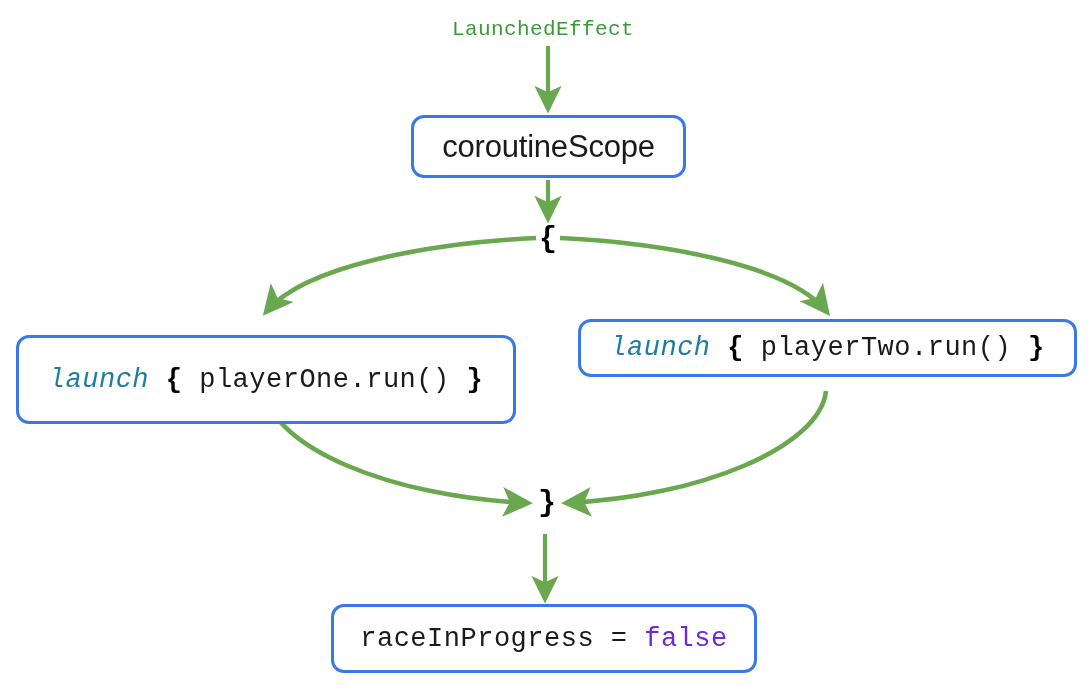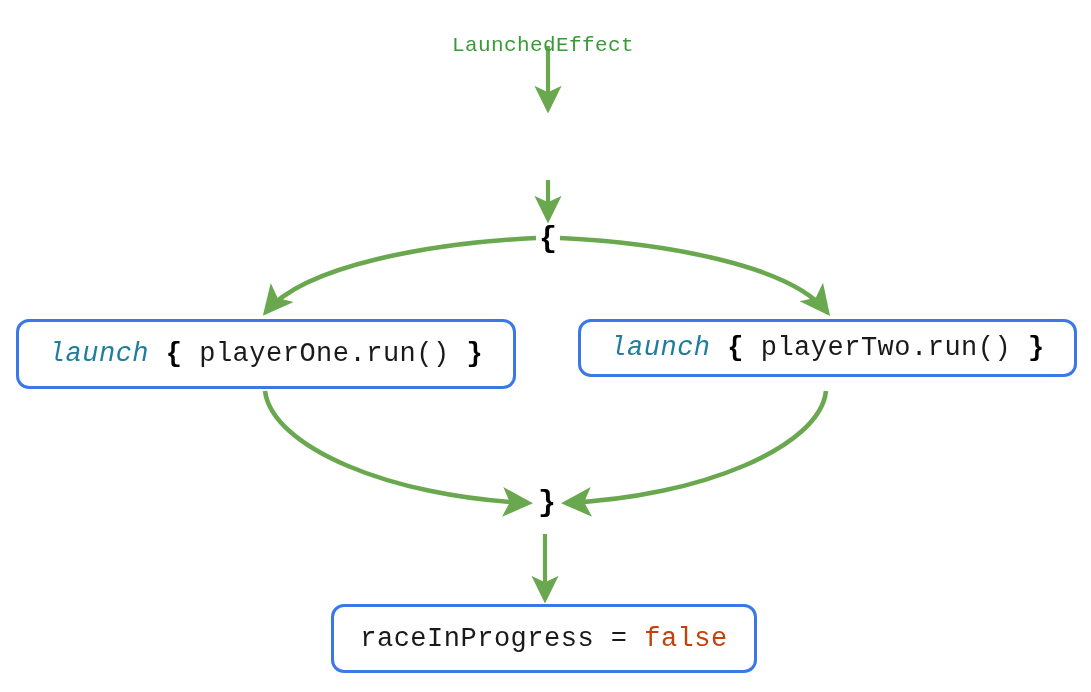--- a/index.html
+++ b/index.html
@@ -45,23 +45,23 @@
     height: 63px;
   }
   .node-scope .lbl {
     font-family: "Liberation Sans", sans-serif;
     font-size: 31px;
     color: #1a1a1a;
     letter-spacing: -0.2px;
   }
   .node-launch-left {
     left: 16px;
-    top: 319px;
+    top: 335px;
     width: 500px;
-    height: 70px;
+    height: 89px;
   }
   .node-launch-right {
     left: 578px;
     top: 319px;
     width: 499px;
     height: 58px;
   }
   .node-result {
     left: 331px;
     top: 604px;
@@ -78,28 +78,27 @@
   }
   .kw-fn {
     color: #1f7d9e;
     font-style: italic;
   }
   .brace {
     font-weight: bold;
     color: #000000;
   }
   .kw-lit {
-    color: #c2410c;
+    color: #6d28d9;
   }
 
   
   .edge-label {
     position: absolute;
     white-space: nowrap;
-    margin-top: 16px;
   }
   .label-effect {
     left: 452px;
     top: 18px;
     font-family: "Liberation Mono", "DejaVu Sans Mono", monospace;
     font-size: 21px;
     color: #3a9a3a;
     letter-spacing: 0.4px;
   }
   .brace-node {
@@ -141,20 +140,23 @@
 
     <path d="M 265 391 C 272 447, 390 497, 528 503" stroke="#6aa84f" stroke-width="4.6" fill="none" marker-end="url(#arrow)"></path>
 
     <path d="M 826 391 C 820 447, 700 497, 566 503" stroke="#6aa84f" stroke-width="4.6" fill="none" marker-end="url(#arrow)"></path>
 
     <path d="M 545 534 L 545 599" stroke="#6aa84f" stroke-width="4.2" fill="none" marker-end="url(#arrow)"></path>
   </svg>
 
   <div class="edge-label label-effect">LaunchedEffect</div>
 
+  <div class="node node-scope">
+    <span class="lbl">coroutineScope</span>
+  </div>
 
   <div class="brace-node brace-open">{</div>
 
   <div class="node node-launch-left">
     <span class="code"><span class="kw-fn">launch</span><span>&nbsp;</span><span class="brace">{</span><span>&nbsp;</span><span>playerOne.run()</span><span>&nbsp;</span><span class="brace">}</span></span>
   </div>
 
   <div class="node node-launch-right">
     <span class="code"><span class="kw-fn">launch</span><span>&nbsp;</span><span class="brace">{</span><span>&nbsp;</span><span>playerTwo.run()</span><span>&nbsp;</span><span class="brace">}</span></span>
   </div>

